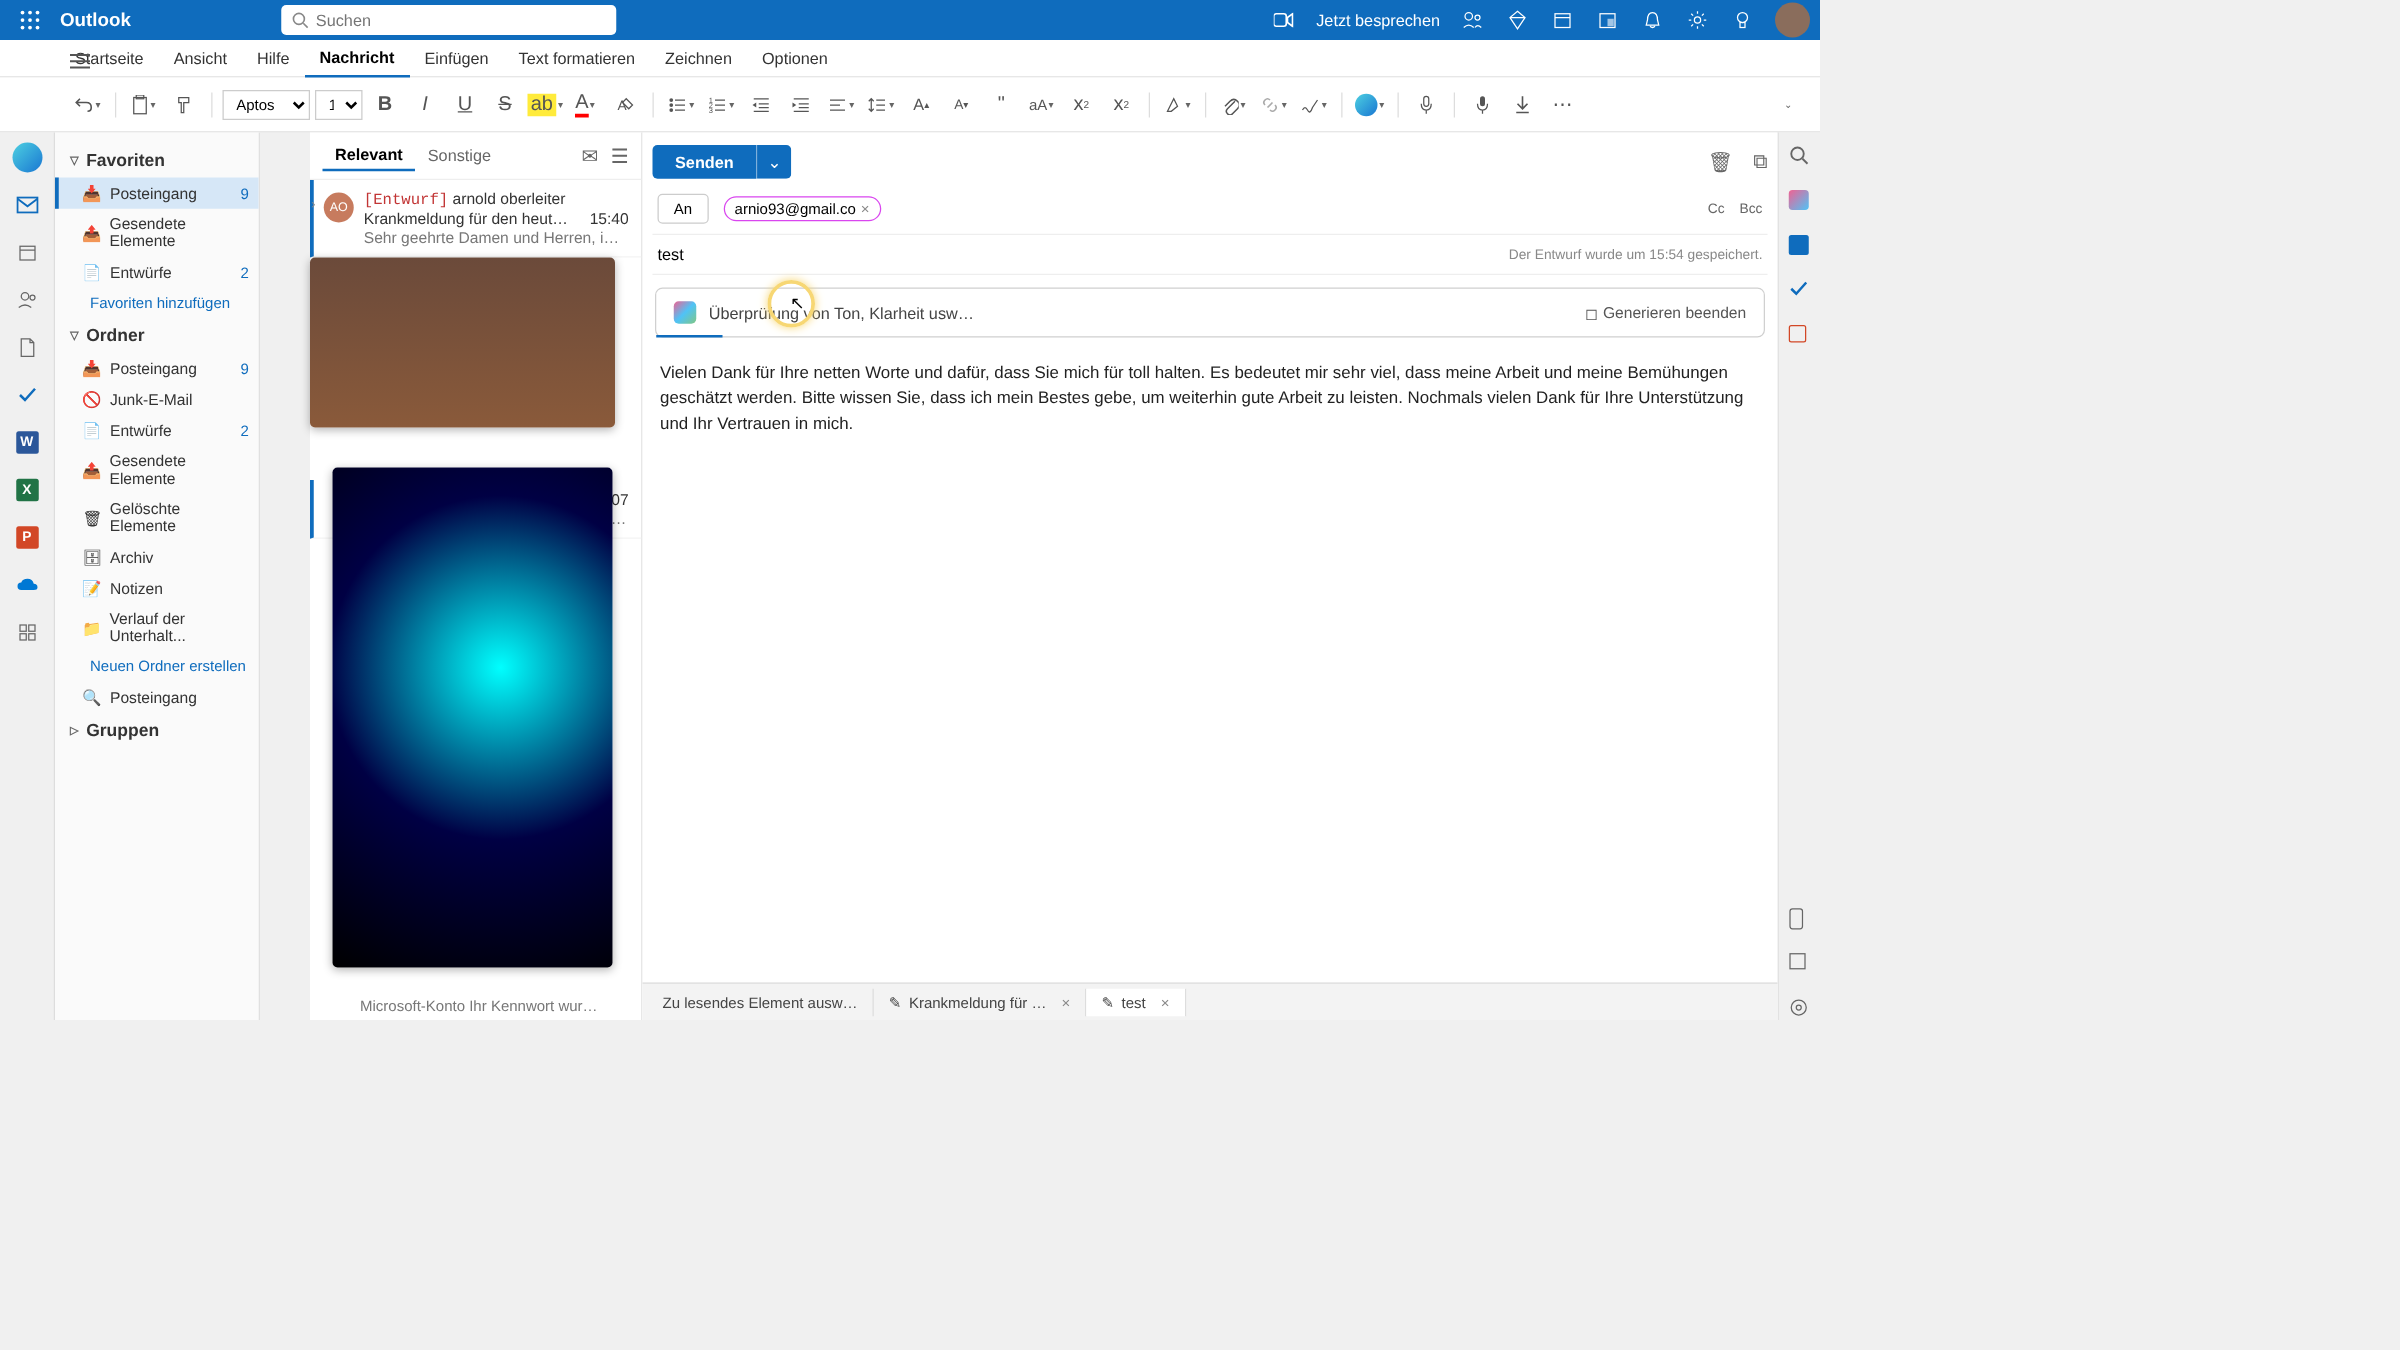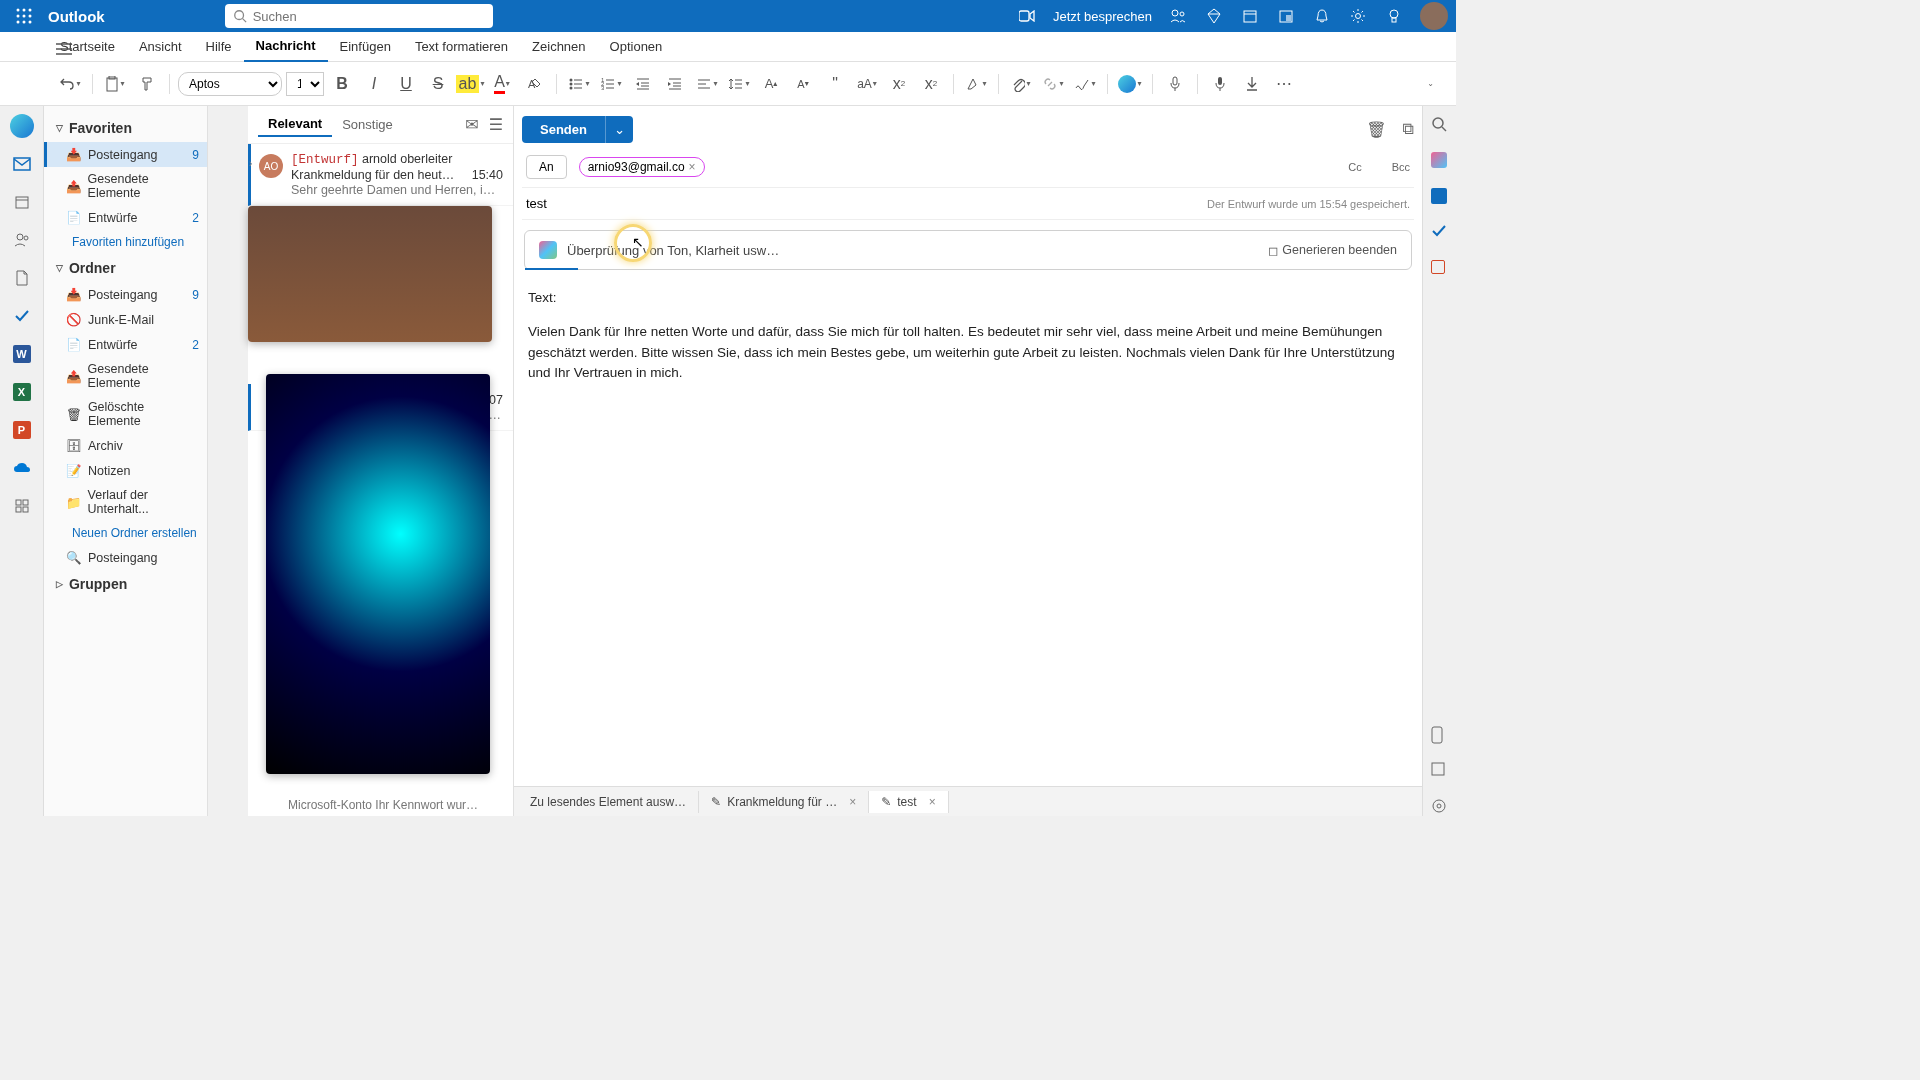--- a/index.html
+++ b/index.html
@@ -17,21 +17,21 @@
 .avatar-top { width: 28px; height: 28px; border-radius: 50%; background: #8a6d5c; }
 
 .ribbon-tabs { background: #fff; height: 30px; display: flex; align-items: center; padding-left: 48px; border-bottom: 1px solid #e0e0e0; }
 .ribbon-tab { padding: 0 12px; font-size: 13px; color: #333; height: 30px; display: flex; align-items: center; cursor: pointer; }
 .ribbon-tab.active { font-weight: 600; border-bottom: 2px solid #0F6CBD; color: #000; }
 
 .ribbon-toolbar { background: #fff; height: 44px; display: flex; align-items: center; padding: 0 12px 0 56px; gap: 4px; border-bottom: 1px solid #e0e0e0; }
 .tb-btn { width: 28px; height: 28px; display: flex; align-items: center; justify-content: center; cursor: pointer; border-radius: 4px; color: #555; position: relative; }
 .tb-sep { width: 1px; height: 20px; background: #ddd; margin: 0 4px; }
 .font-select { border: 1px solid #ccc; height: 24px; padding: 0 6px; font-size: 12px; background: white; }
-.font-name { width: 104px; border-radius: 10px; }
+.font-name { width: 70px; }
 .font-size { width: 38px; }
 .chev-tiny { font-size: 8px; color: #666; margin-left: 1px; }
 
 .main-layout { display: flex; height: calc(100% - 106px); }
 
 .left-rail { width: 44px; background: #f0f0f0; border-right: 1px solid #ddd; display: flex; flex-direction: column; align-items: center; padding-top: 8px; gap: 14px; }
 .rail-icon { width: 24px; height: 24px; display: flex; align-items: center; justify-content: center; cursor: pointer; color: #666; }
 .rail-icon.copilot { background: linear-gradient(135deg, #4dd0e1, #1976d2); border-radius: 50%; }
 
 .nav-panel { width: 164px; background: #fafafa; border-right: 1px solid #e0e0e0; padding: 8px 0; overflow-y: auto; }
@@ -63,21 +63,21 @@
 .compose-pane { flex: 1; background: #fff; display: flex; flex-direction: column; padding: 6px 8px; position: relative; }
 .compose-header { display: flex; align-items: center; padding: 4px 0; }
 .send-btn { background: #0F6CBD; color: white; border: none; padding: 6px 18px; border-radius: 4px 0 0 4px; font-size: 13px; font-weight: 600; cursor: pointer; }
 .send-chev { background: #0F6CBD; color: white; border: none; padding: 6px 8px; border-radius: 0 4px 4px 0; border-left: 1px solid rgba(255,255,255,0.3); cursor: pointer; }
 .compose-header .actions { margin-left: auto; display: flex; gap: 16px; color: #666; }
 
 .recip-row { display: flex; align-items: center; padding: 8px 4px; border-bottom: 1px solid #eee; }
 .recip-label { border: 1px solid #ccc; padding: 4px 12px; border-radius: 4px; font-size: 12px; margin-right: 12px; cursor: pointer; }
 .recip-chip { border: 1px solid #d946ef; border-radius: 12px; padding: 2px 8px; font-size: 12px; display: flex; align-items: center; gap: 4px; }
 .recip-chip .x { cursor: pointer; color: #888; }
-.recip-extra { margin-left: auto; display: flex; gap: 30px; font-size: 11px; color: #666; }
+.recip-extra { margin-left: auto; display: flex; gap: 12px; font-size: 11px; color: #666; }
 
 .subject-row { display: flex; align-items: center; padding: 8px 4px; border-bottom: 1px solid #eee; font-size: 13px; }
 .subject-row input { border: none; outline: none; flex: 1; font-size: 13px; }
 .draft-saved { font-size: 11px; color: #888; }
 
 .copilot-bar { margin: 10px 2px; border: 1px solid #d0d0d0; border-radius: 6px; padding: 10px 14px; display: flex; align-items: center; font-size: 13px; color: #444; position: relative; }
 .copilot-bar::after { content: ''; position: absolute; left: 0; bottom: -1px; height: 2px; width: 6%; background: #0F6CBD; }
 .copilot-logo { width: 18px; height: 18px; margin-right: 10px; background: linear-gradient(135deg, #f06292, #4fc3f7, #81c784); border-radius: 4px; }
 .stop-gen { margin-left: auto; font-size: 12.5px; color: #555; cursor: pointer; display: flex; align-items: center; gap: 4px; }
 
@@ -572,21 +572,20 @@
       <div class="stop-gen">
         <span>◻</span>
         <span>Generieren beenden</span>
       </div>
     </div>
 
     <div class="cursor-ring" style="left:100px;top:118px"></div>
     <div class="cursor-arrow" style="left:118px;top:128px">↖</div>
 
     <div class="body-text">
-      <p>Text:</p>
       <p>Vielen Dank für Ihre netten Worte und dafür, dass Sie mich für toll halten. Es bedeutet mir sehr viel, dass meine Arbeit und meine Bemühungen geschätzt werden. Bitte wissen Sie, dass ich mein Bestes gebe, um weiterhin gute Arbeit zu leisten. Nochmals vielen Dank für Ihre Unterstützung und Ihr Vertrauen in mich.</p>
     </div>
 
     <div class="bottom-tabs">
       <div class="btab">
           <span>Zu lesendes Element ausw…</span>
         </div>
       <div class="btab">
           <span>✎</span>
           <span>Krankmeldung für …</span>

